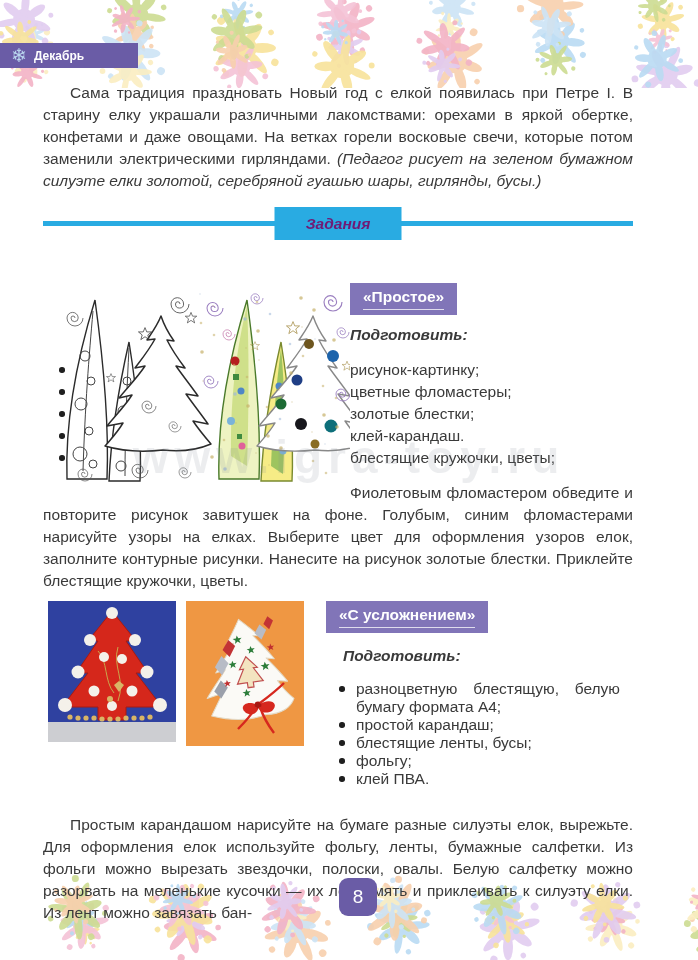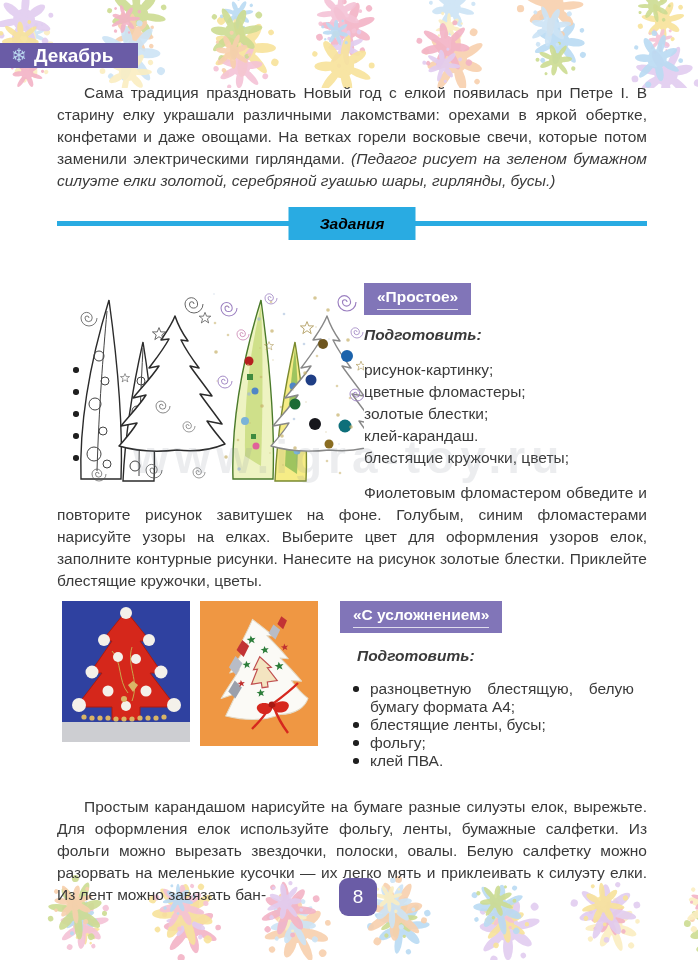--- a/index.html
+++ b/index.html
@@ -5,30 +5,30 @@
   html,body{margin:0;padding:0;}
   .page{position:relative;width:698px;height:960px;background:#fff;overflow:hidden;
         font-family:"Liberation Sans",sans-serif;color:#3a3a3a;font-size:15.5px;line-height:22px;}
   svg{display:block;}
   .band{position:absolute;left:0;}
   .band-top{top:0;}
   .band-bottom{bottom:0;}
   .month-banner{position:absolute;left:0;top:43px;width:138px;height:25px;background:#6a5ca6;
         display:flex;align-items:center;gap:7px;padding-left:11px;box-sizing:border-box;z-index:5;}
   .snowflake{color:#b9d6ef;font-size:19px;line-height:1;}
-  .month-label{color:#fff;font-weight:bold;font-size:19px;}
+  .month-label{color:#fff;font-weight:bold;font-size:12px;}
   .watermark{position:absolute;left:0;top:446px;width:100%;text-align:center;z-index:4;
         font-weight:bold;font-size:46px;letter-spacing:6px;color:#7e8894;opacity:.14;pointer-events:none;}
-  .content{position:absolute;left:57px;top:80px;width:590px;z-index:3;}
+  .content{position:absolute;left:43px;top:80px;width:590px;z-index:3;}
   .intro{margin:2px 0 0;text-align:justify;text-indent:27px;}
   .intro .it{font-style:italic;}
   .task-banner{position:relative;height:33px;margin:15px 0 45px;}
   .task-line{position:absolute;left:0;top:14px;width:100%;height:5px;background:#29abe2;}
   .task-box{position:absolute;left:50%;transform:translateX(-50%);top:0;width:127px;height:33px;
-        background:#29abe2;color:#000000;font-weight:bold;font-style:italic;font-size:15.5px;
+        background:#29abe2;color:#701a75;font-weight:bold;font-style:italic;font-size:15.5px;
         display:flex;align-items:center;justify-content:center;}
   .pbox{display:inline-block;background:#8175b8;color:#fff;font-weight:bold;font-size:15.5px;
         padding:4px 13px 5px;line-height:19px;}
   .pbox::after{content:"";display:block;height:1px;background:rgba(255,255,255,.75);margin-top:3px;}
   .img1{float:left;width:305px;height:200px;margin:3px 0 10px 2px;}
   .sec1-head{margin-left:6px;margin-top:-2px;}
   .prepare{font-style:italic;font-weight:bold;margin:9px 0 3px 23px;}
   ul.checklist{list-style:none;margin:13px;padding:0;}
   ul.checklist li{position:relative;padding-left:20px;line-height:22px;text-align:justify;}
   ul.checklist li::before{content:"";position:absolute;left:3px;top:8px;width:5.5px;height:5.5px;
@@ -378,20 +378,21 @@
             <circle r="3.4" fill="#a81812"></circle>
             <path d="M-2,2 C-8,12 -14,18 -20,24 M2,2 C6,14 10,20 16,28 M2,-2 C10,-8 18,-14 26,-22" stroke="#d6281e" stroke-width="2.4" fill="none"></path>
           </g>
         </svg>
       </div>
       <div class="col2">
         <span class="pbox">«С усложнением»</span>
         <p class="prepare">Подготовить:</p>
         <ul class="checklist tight">
             <li>разноцветную блестящую, белую бумагу формата А4;</li>
+            <li>простой карандаш;</li>
             <li>блестящие ленты, бусы;</li>
             <li>фольгу;</li>
             <li>клей ПВА.</li>
           </ul>
       </div>
     </div>
 
     <p class="final-par">Простым карандашом нарисуйте на бумаге разные силуэты елок, вырежьте. Для оформления елок используйте фольгу, ленты, бумажные салфетки. Из фольги можно вырезать звездочки, полоски, овалы. Белую салфетку можно разорвать на меленькие кусочки — их легко мять и приклеивать к силуэту елки. Из лент можно завязать бан-</p>
   </div>
 

